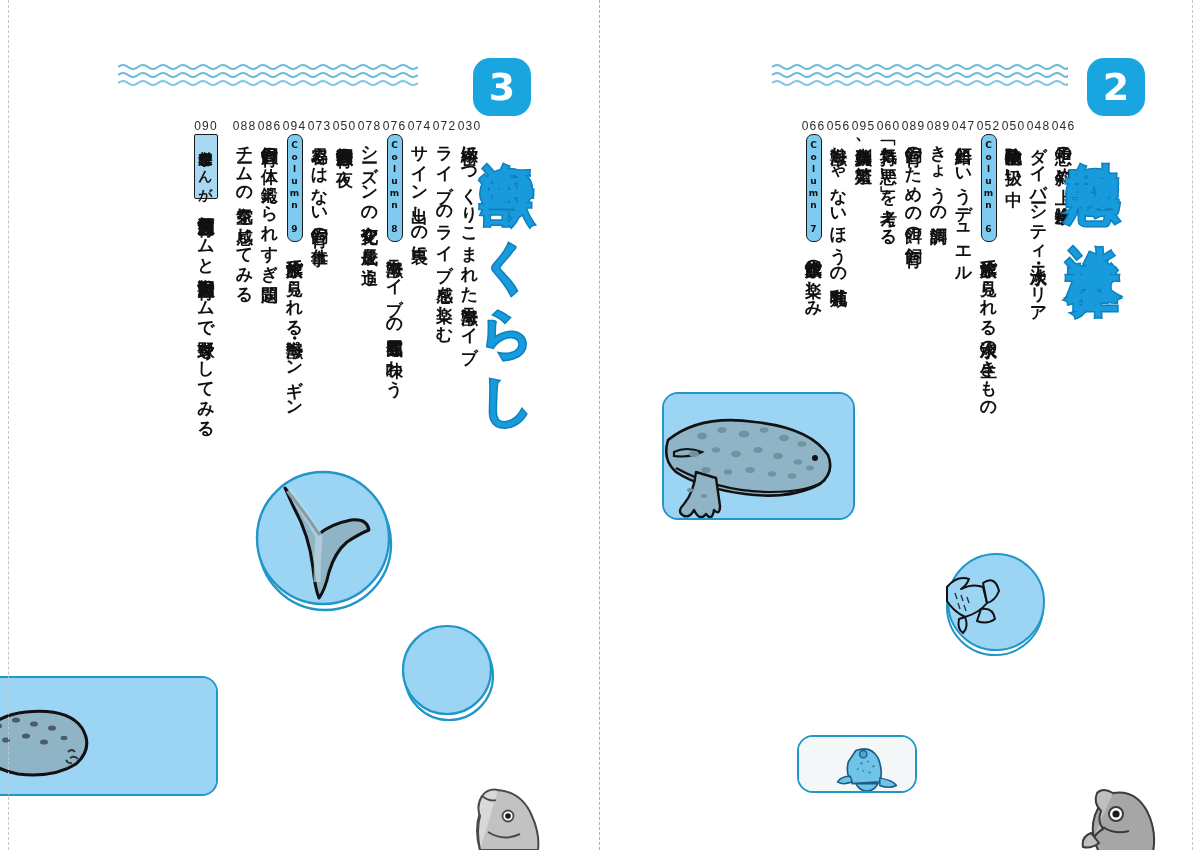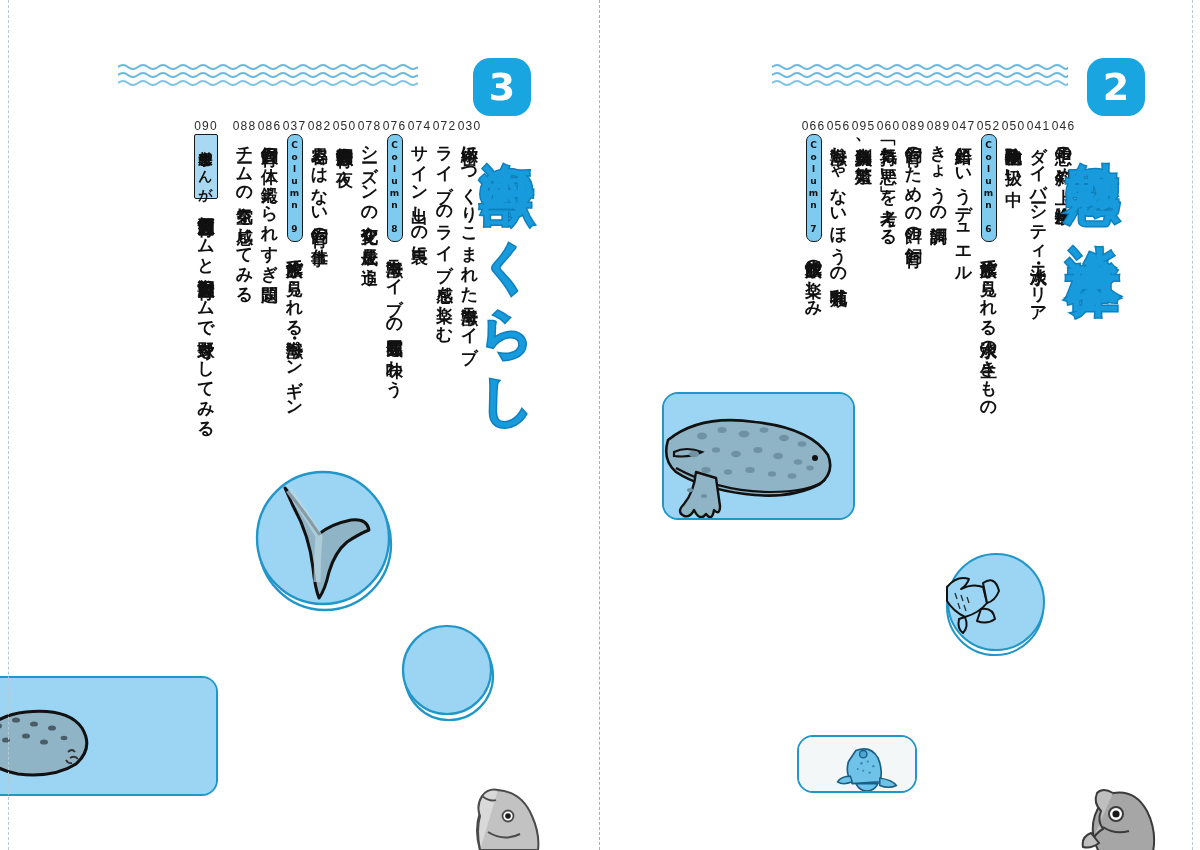--- a/index.html
+++ b/index.html
@@ -195,21 +195,21 @@
 
       <div class="toc-entry">
         <div class="toc-col">
           <div class="pagenum">046</div>
           <div class="toc-text">予想の斜め上、淡水生物</div>
         </div>
       </div>
 
       <div class="toc-entry">
         <div class="toc-col">
-          <div class="pagenum">041</div>
+          <div class="pagenum">048</div>
           <div class="toc-text">ダイバーシティ・淡水エリア</div>
         </div>
       </div>
 
       <div class="toc-entry">
         <div class="toc-col">
           <div class="pagenum">050</div>
           <div class="toc-text">危険生物取り扱い中</div>
         </div>
       </div>
@@ -417,28 +417,28 @@
 
       <div class="toc-entry">
         <div class="toc-col">
           <div class="pagenum">050</div>
           <div class="toc-text">海獣飼育員の夜</div>
         </div>
       </div>
 
       <div class="toc-entry">
         <div class="toc-col">
-          <div class="pagenum">082</div>
+          <div class="pagenum">073</div>
           <div class="toc-text">容易くはない飼育の仕事</div>
         </div>
       </div>
 
       <div class="toc-entry">
         <div class="toc-col">
-          <div class="pagenum">037</div>
+          <div class="pagenum">094</div>
           <div class="col-badge">Column 9</div>
           <div class="toc-text">水族館で見られる海獣・ペンギン</div>
         </div>
       </div>
 
       <div class="toc-entry">
         <div class="toc-col">
           <div class="pagenum">086</div>
           <div class="toc-text">飼育員の体、鍛えられすぎ問題</div>
         </div>

